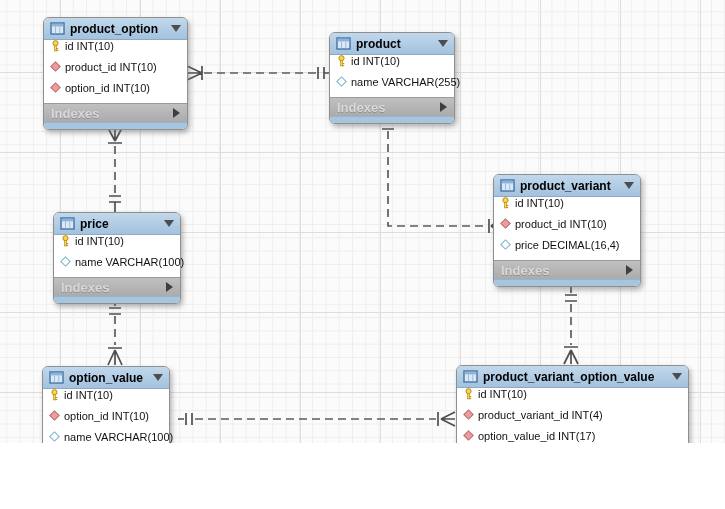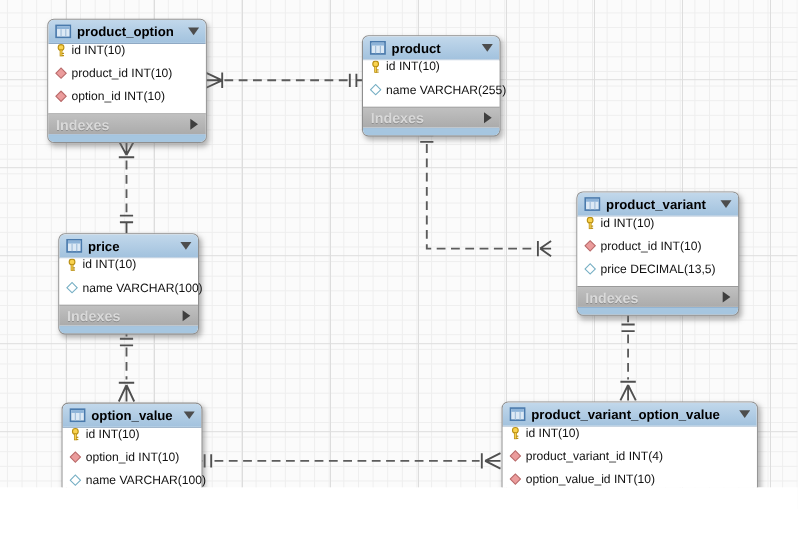--- a/index.html
+++ b/index.html
@@ -46,23 +46,23 @@
     border-top:1px solid #9a9a9a;
     font-weight:bold;font-size:13px;color:#d9d9d9;
     text-shadow:0 1px 0 #8f8f8f;
   }
   .tri-right{width:0;height:0;border-top:5px solid transparent;border-bottom:5px solid transparent;border-left:7px solid #3f3f3f;}
   .tbl-strip{height:6px;background:#a6c6e0;border-radius:0 0 5px 5px;border-top:1px solid #93b4d2;}
 
   
   #t-product_option{left:43px;top:17px;width:143px;}
   #t-product{left:329px;top:32px;width:124px;}
-  #t-product_variant{left:524px;top:174px;width:146px;}
+  #t-product_variant{left:493px;top:174px;width:146px;}
   #t-option{left:53px;top:212px;width:126px;}
-  #t-option_value{left:56px;top:366px;width:126px;}
+  #t-option_value{left:42px;top:366px;width:126px;}
   #t-pvov{left:456px;top:365px;width:231px;}
 </style>
 </head>
 <body>
 
 <div id="canvas">
 
   <svg id="wires" width="725" height="509">
 
     <g>
@@ -202,21 +202,21 @@
       <div class="row">
         <svg width="11" height="11" viewBox="0 0 11 11">
             <rect x="2.2" y="2.2" width="6.6" height="6.6" transform="rotate(45 5.5 5.5)" fill="#eb9c9c" stroke="#b96a6a" stroke-width="1"></rect>
           </svg>
         <span>product_id INT(10)</span>
       </div>
       <div class="row">
         <svg width="11" height="11" viewBox="0 0 11 11">
             <rect x="2.2" y="2.2" width="6.6" height="6.6" transform="rotate(45 5.5 5.5)" fill="#ffffff" stroke="#76afc4" stroke-width="1"></rect>
           </svg>
-        <span>price DECIMAL(13,5)</span>
+        <span>price DECIMAL(16,4)</span>
       </div>
     </div>
     <div class="tbl-footer">
       <span>Indexes</span>
       <span class="tri-right"></span>
     </div>
     <div class="tbl-strip"></div>
   </div>
 
   <div class="tbl" id="t-option">
@@ -319,21 +319,21 @@
       <div class="row">
         <svg width="11" height="11" viewBox="0 0 11 11">
             <rect x="2.2" y="2.2" width="6.6" height="6.6" transform="rotate(45 5.5 5.5)" fill="#eb9c9c" stroke="#b96a6a" stroke-width="1"></rect>
           </svg>
         <span>product_variant_id INT(4)</span>
       </div>
       <div class="row">
         <svg width="11" height="11" viewBox="0 0 11 11">
             <rect x="2.2" y="2.2" width="6.6" height="6.6" transform="rotate(45 5.5 5.5)" fill="#eb9c9c" stroke="#b96a6a" stroke-width="1"></rect>
           </svg>
-        <span>option_value_id INT(10)</span>
+        <span>option_value_id INT(17)</span>
       </div>
     </div>
     <div class="tbl-footer">
       <span>Indexes</span>
       <span class="tri-right"></span>
     </div>
     <div class="tbl-strip"></div>
   </div>
 
 </div>

